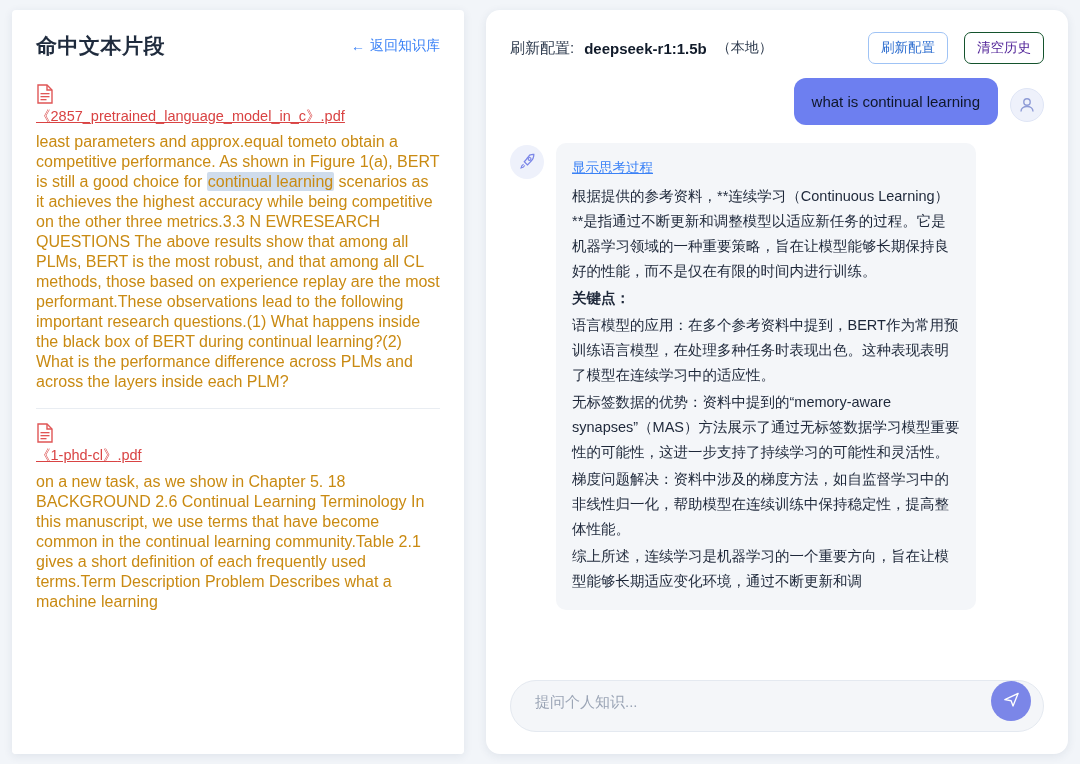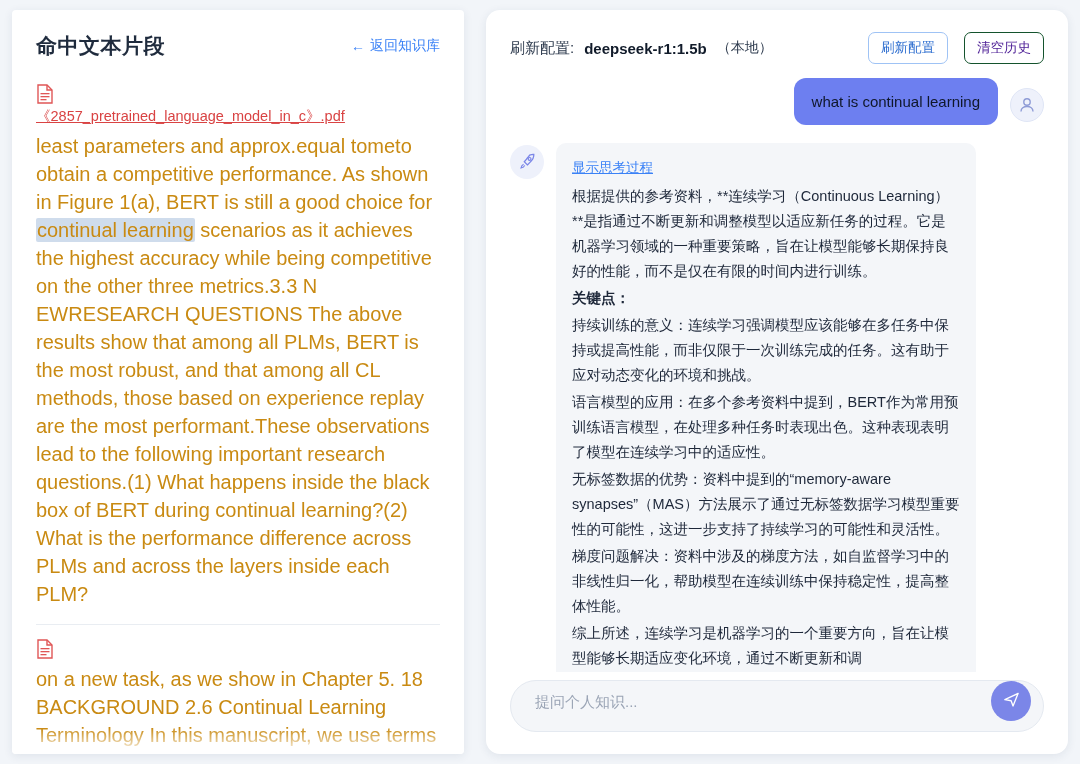--- a/index.html
+++ b/index.html
@@ -77,22 +77,22 @@
   .file-name {
     font-size: 14.5px;
     color: #d94343;
     text-decoration: underline;
     text-decoration-color: #d94343;
     cursor: pointer;
     line-height: 1.4;
   }
   .file-name .suffix { color: #d94343; text-decoration: underline; }
   .snippet-text {
-    font-size: 20px;
-    line-height: 28px;
+    font-size: 16px;
+    line-height: 20px;
     color: #c98a12;
     word-break: break-word;
   }
   .snippet-text .hl {
     background: #cfdcec;
     color: #c98a12;
     border-radius: 2px;
     padding: 1px 1px;
   }
   .snippet-text.second { color: #c98a12; }
@@ -284,20 +284,23 @@
         <div class="file-row">
           <span class="pdf-icon">
             <svg width="18" height="20" viewBox="0 0 18 20">
               <path d="M2 1 h9 l5 5 v13 h-14 z" fill="#ffffff" stroke="#e05656" stroke-width="1.4"></path>
               <path d="M11 1 v5 h5" fill="none" stroke="#e05656" stroke-width="1.4"></path>
               <rect x="4.5" y="9" width="9" height="1.3" fill="#e05656"></rect>
               <rect x="4.5" y="12" width="9" height="1.3" fill="#e05656"></rect>
               <rect x="4.5" y="15" width="6" height="1.3" fill="#e05656"></rect>
             </svg>
           </span>
+          <span class="file-name">
+            <span>《1-phd-cl》</span><span class="suffix">.pdf</span>
+          </span>
         </div>
         <div class="snippet-text second">on a new task, as we show in Chapter 5. 18 BACKGROUND 2.6 Continual Learning Terminology In this manuscript, we use terms that have become common in the continual learning community.Table 2.1 gives a short definition of each frequently used terms.Term Description Problem Describes what a machine learning</div>
       </div>
 
       <div class="fade-bottom"></div>
     </div>
   </section>
 
   <section class="right-panel">
 
@@ -327,21 +330,20 @@
           <svg width="20" height="20" viewBox="0 0 20 20">
             <path d="M12.6 3.2c2.3-1 4.2-0.8 4.2-0.8s0.2 1.9-0.8 4.2c-1 2.3-5.6 6.3-5.6 6.3l-3.1-3.1s4-4.6 5.3-6.6z" fill="none" stroke="#7b86e8" stroke-width="1.3"></path>
             <circle cx="12.6" cy="6.9" r="1.4" fill="none" stroke="#7b86e8" stroke-width="1.2"></circle>
             <path d="M6.6 12.3c-1.3 0.5-2.2 1.7-2.6 3.7 2-0.4 3.2-1.3 3.7-2.6" fill="none" stroke="#7b86e8" stroke-width="1.2"></path>
           </svg>
         </div>
         <div class="bubble-bot">
           <span class="think-toggle">显示思考过程</span>
           <p class="bot-p"><span>根据提供的参考资料，**连续学习（Continuous Learning）**是指通过不断更新和调整模型以适应新任务的过程。它是机器学习领域的一种重要策略，旨在让模型能够长期保持良好的性能，而不是仅在有限的时间内进行训练。</span></p>
           <p class="bot-p bold-lead"><span>关键点：</span></p>
-          <p class="bot-p"><span>持续训练的意义：连续学习强调模型应该能够在多任务中保持或提高性能，而非仅限于一次训练完成的任务。这有助于应对动态变化的环境和挑战。</span></p>
           <p class="bot-p"><span>语言模型的应用：在多个参考资料中提到，BERT作为常用预训练语言模型，在处理多种任务时表现出色。这种表现表明了模型在连续学习中的适应性。</span></p>
           <p class="bot-p"><span>无标签数据的优势：资料中提到的“memory-aware synapses”（MAS）方法展示了通过无标签数据学习模型重要性的可能性，这进一步支持了持续学习的可能性和灵活性。</span></p>
           <p class="bot-p"><span>梯度问题解决：资料中涉及的梯度方法，如自监督学习中的非线性归一化，帮助模型在连续训练中保持稳定性，提高整体性能。</span></p>
           <p class="bot-p"><span>综上所述，连续学习是机器学习的一个重要方向，旨在让模型能够长期适应变化环境，通过不断更新和调</span></p>
         </div>
       </div>
     </div>
 
     <div class="composer-wrap">
       <div class="composer">

